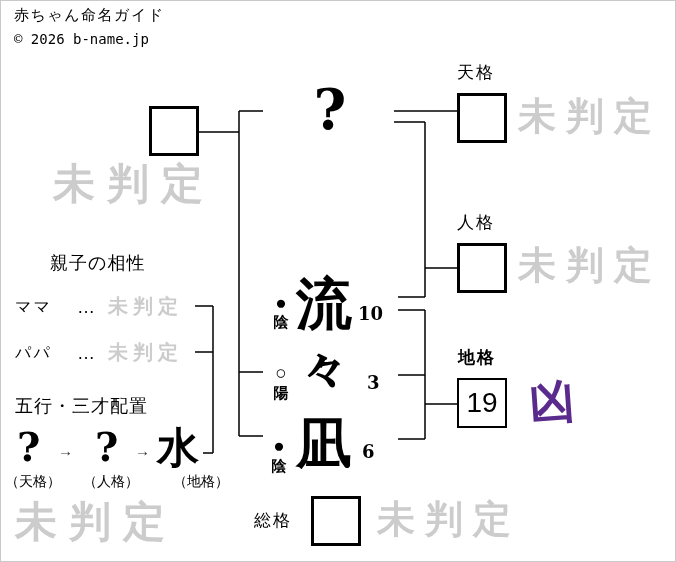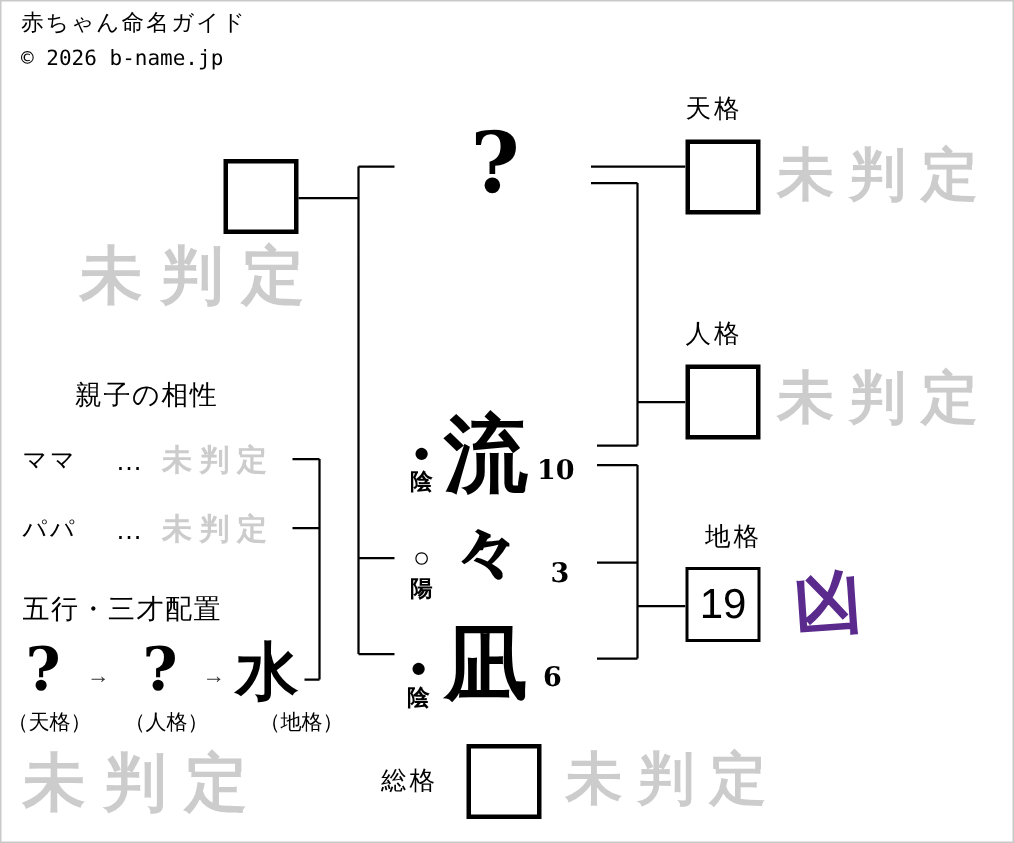--- a/index.html
+++ b/index.html
@@ -79,21 +79,21 @@
     <span class="frame-value"></span>
   </div>
   <div class="abs wm" style="left:517px;top:96px;">未判定</div>
 
   <div class="abs frame-label" style="left:456px;top:210px;">人格</div>
   <div class="frame-box" style="left:456px;top:242px;">
     <span class="frame-value"></span>
   </div>
   <div class="abs wm" style="left:517px;top:245px;">未判定</div>
 
-  <div class="abs frame-label" style="left:469px;top:345px;">地格</div>
+  <div class="abs frame-label" style="left:457px;top:345px;font-weight:bold;">地格</div>
   <div class="frame-box thin" style="left:456px;top:377px;">
     <span class="frame-value">19</span>
   </div>
   <div class="abs verdict-bad" style="left:528px;top:378px;">凶</div>
 
   <div class="abs frame-label" style="left:253px;top:508px;">総格</div>
   <div class="frame-box" style="left:310px;top:495px;">
     <span class="frame-value"></span>
   </div>
   <div class="abs wm" style="left:376px;top:499px;">未判定</div>

